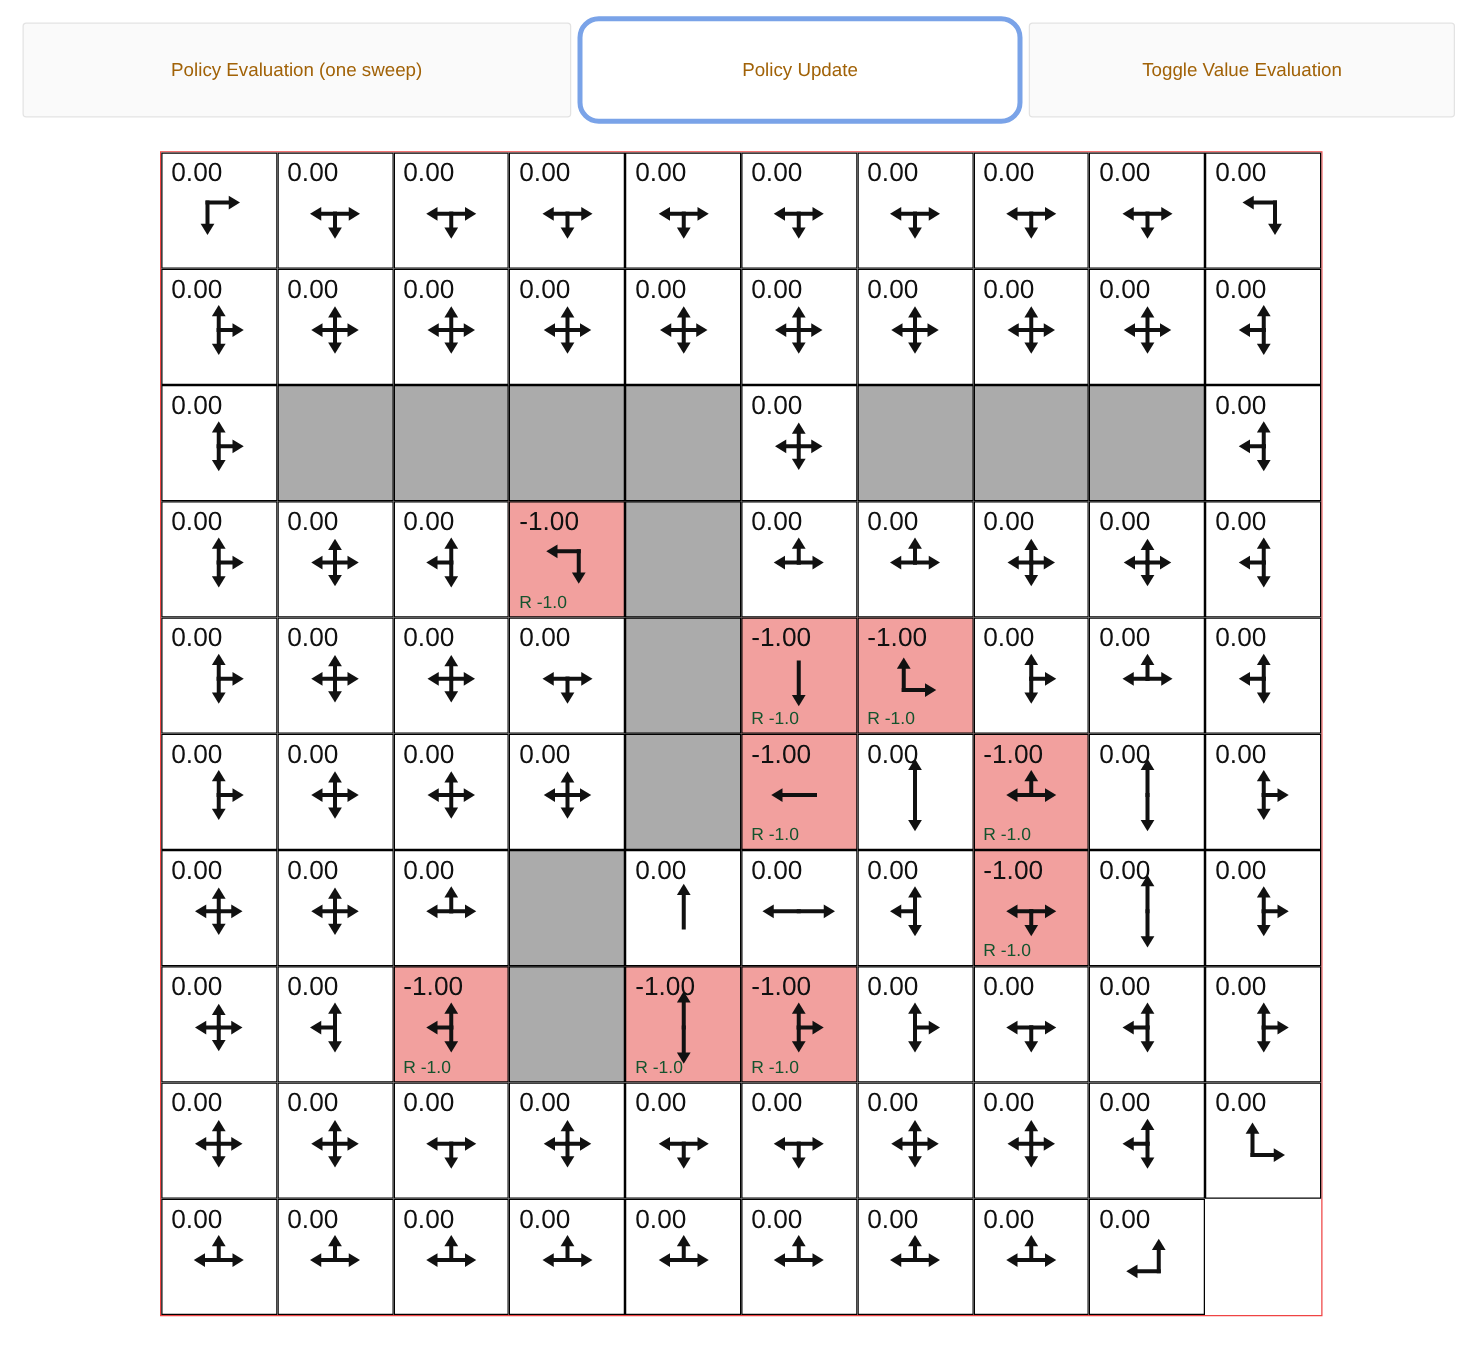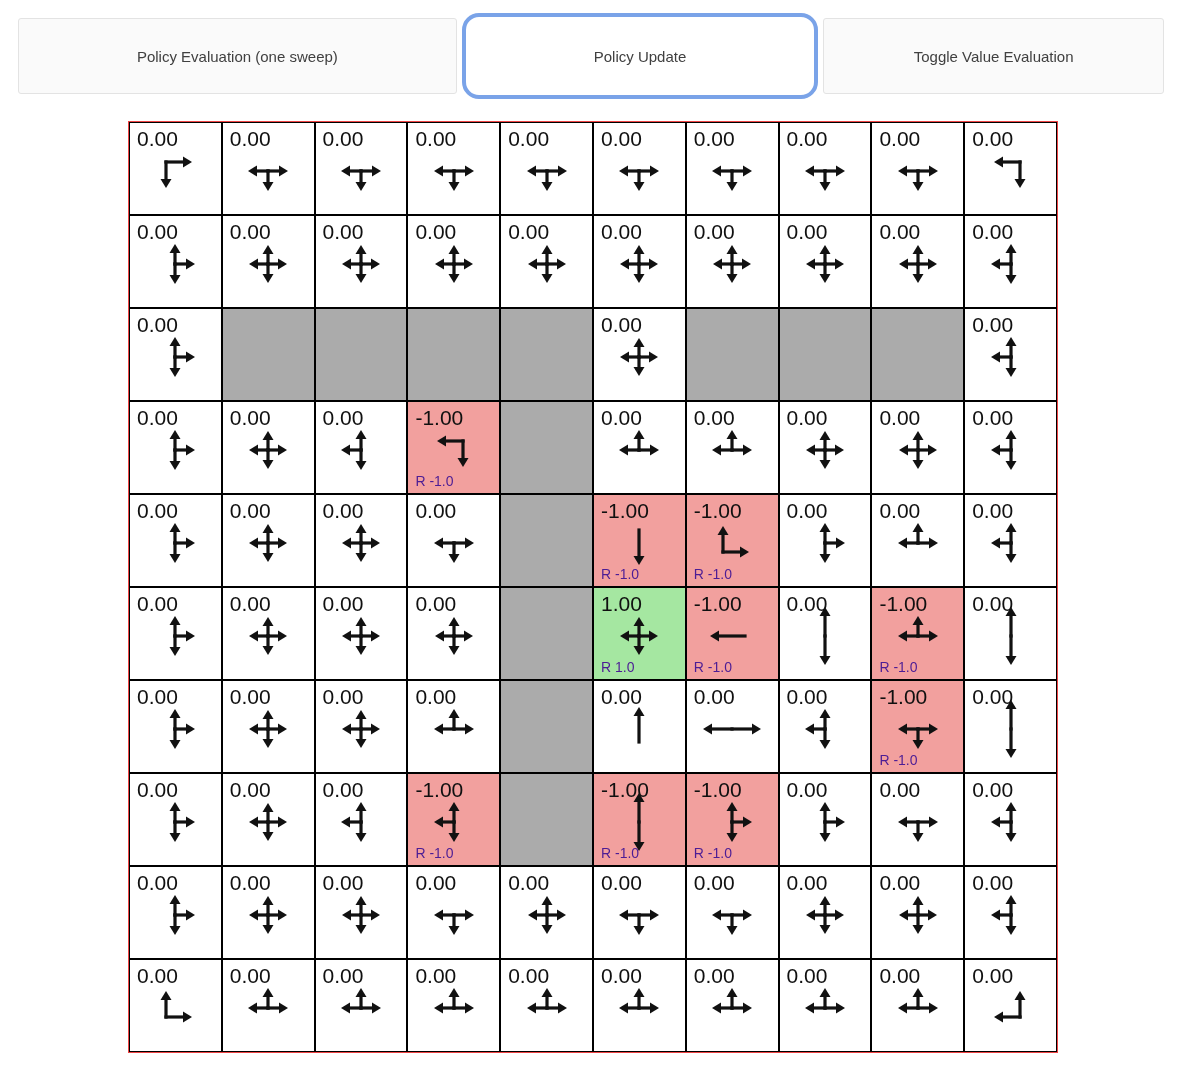--- a/index.html
+++ b/index.html
@@ -10,21 +10,21 @@
   }
   
   .toolbar{
     position:absolute;left:18px;right:20px;top:14px;height:84px;
     display:flex;gap:5px;align-items:center;
   }
   .tb{
     height:76px;flex:1 1 0;
     background:#fafafa;border:1px solid #e3e3e3;border-radius:3px;
     font-family:"Liberation Sans", sans-serif;
-    font-size:15px;color:#404040;cursor:pointer;
+    font-size:15px;color:#a16207;cursor:pointer;
     display:flex;align-items:center;justify-content:center;
   }
   .tb.w1{flex-grow:1.3;}
   .tb.w2{flex-grow:1.03;}
   .tb.active{
     height:86px;background:#ffffff;
     border:4px solid var(--accent,#7aa3e8);border-radius:17px;
   }
   
   .grid{
@@ -37,21 +37,21 @@
   }
   .cell.wall{background:var(--wall,#ababab);}
   .cell.penalty{background:var(--penalty,#f2a09e);padding-left:35px;}
   .cell.goal{background:var(--goal,#a5e7a1);}
   .val{
     position:absolute;top:4px;left:7px;
     font-size:21px;line-height:1.15;color:#101010;
   }
   .rew{
     position:absolute;bottom:4px;left:7px;
-    font-size:14px;color:#4c1d95;
+    font-size:14px;color:#14532d;
   }
   .arrows{
     position:absolute;left:50%;top:16px;transform:translateX(-50%);
     width:64px;height:64px;pointer-events:none;
   }
   .arrows line{stroke:#111;stroke-width:3.2;stroke-linecap:square;}
   .arrows polygon{fill:#111;stroke:none;}
 </style>
 </head>
 <body>
@@ -586,34 +586,20 @@
         <polygon points="32,13 37.5,22 26.5,22"></polygon>
         <line x1="32" y1="32" x2="32" y2="42"></line>
         <polygon points="32,51 26.5,42 37.5,42"></polygon>
         <line x1="32" y1="32" x2="22" y2="32"></line>
         <polygon points="13,32 22,26.5 22,37.5"></polygon>
         <line x1="32" y1="32" x2="42" y2="32"></line>
         <polygon points="51,32 42,37.5 42,26.5"></polygon>
       </svg>
     </div>
     <div class="cell wall"></div>
-    <div class="cell goal">
-      <span class="val">1.00</span>
-      <svg viewBox="0 0 64 64" class="arrows">
-        <line x1="32" y1="32" x2="32" y2="22"></line>
-        <polygon points="32,13 37.5,22 26.5,22"></polygon>
-        <line x1="32" y1="32" x2="32" y2="42"></line>
-        <polygon points="32,51 26.5,42 37.5,42"></polygon>
-        <line x1="32" y1="32" x2="22" y2="32"></line>
-        <polygon points="13,32 22,26.5 22,37.5"></polygon>
-        <line x1="32" y1="32" x2="42" y2="32"></line>
-        <polygon points="51,32 42,37.5 42,26.5"></polygon>
-      </svg>
-      <span class="rew">R 1.0</span>
-    </div>
     <div class="cell penalty">
       <span class="val">-1.00</span>
       <svg viewBox="0 0 64 64" class="arrows">
         <line x1="45" y1="32" x2="19" y2="32"></line>
         <polygon points="10,32 19,26.5 19,37.5"></polygon>
       </svg>
       <span class="rew">R -1.0</span>
     </div>
     <div class="cell">
       <span class="val">0.00</span>

